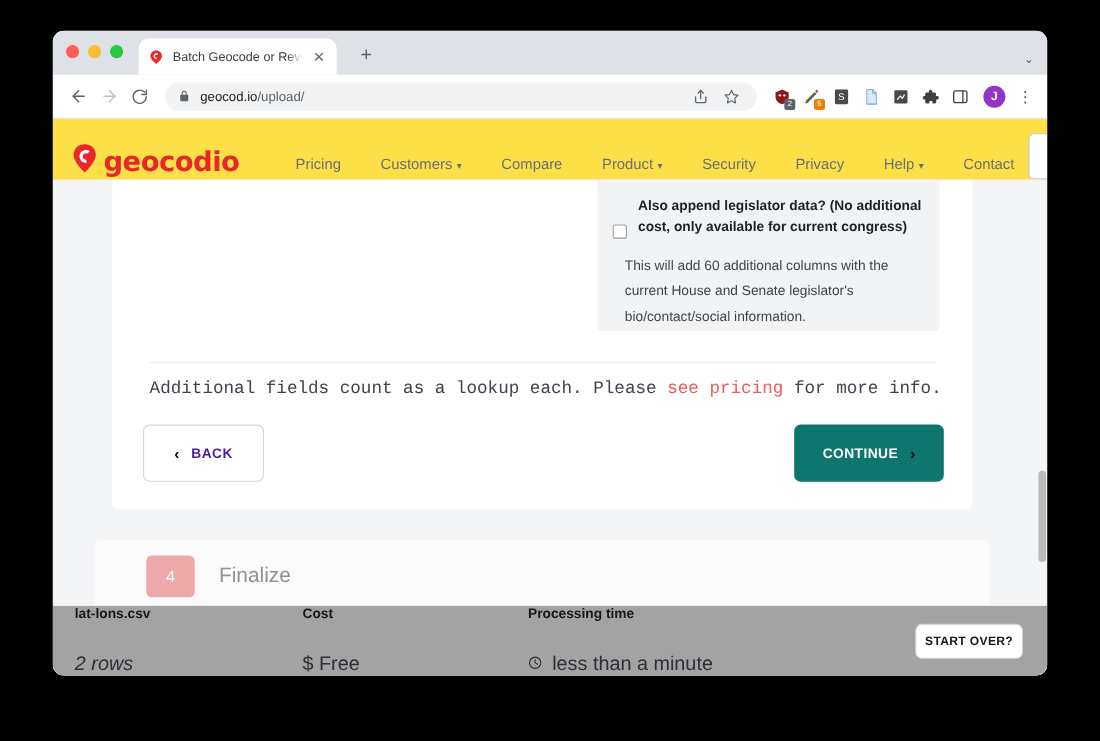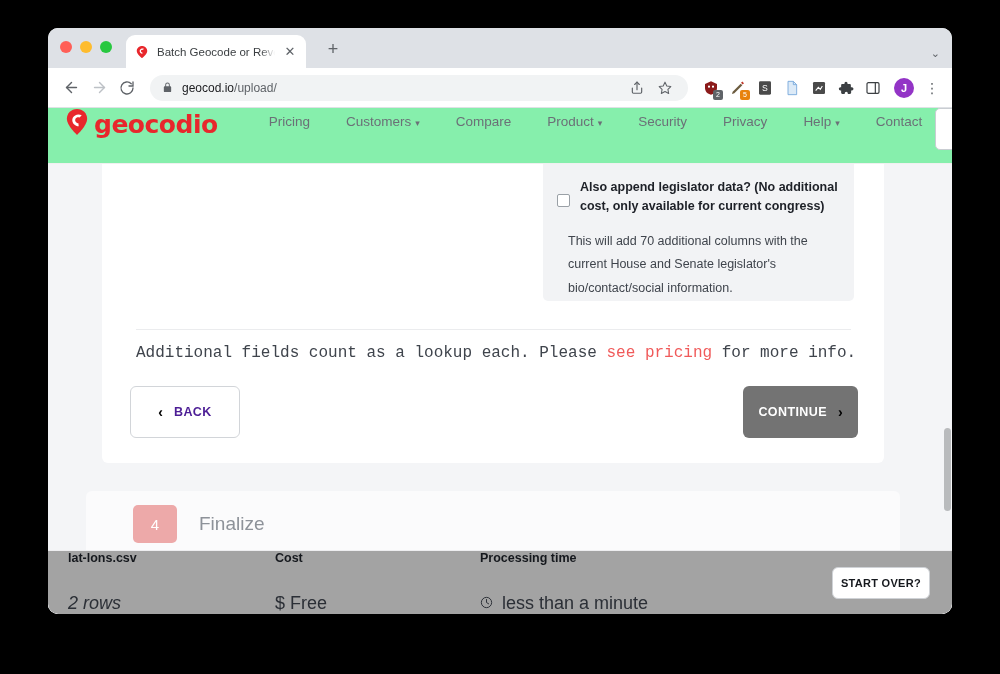--- a/index.html
+++ b/index.html
@@ -177,23 +177,23 @@
   .viewport {
     position: relative;
     height: 506px;
     background: #f4f5f7;
     overflow: hidden;
   }
 
   
   .site-header {
     height: 56px;
-    background: #86efac;
-    display: flex;
-    align-items: flex-start;
+    background: #fde047;
+    display: flex;
+    align-items: flex-end;
     padding: 0 14px 0 14px;
     border-bottom: 1px solid #f0f0f0;
   }
   .logo {
     display: flex; align-items: center; gap: 4px;
     margin-left: 2px;
     cursor: pointer;
   }
   .logo-text {
     font-size: 25px;
@@ -259,21 +259,21 @@
   }
   .legis-panel {
     position: absolute;
     left: 441px; top: 0px;
     width: 311px;
     height: 137px;
     background: #f2f3f5;
     border-radius: 0 0 5px 5px;
     padding: 14px 16px 0 14px;
   }
-  .legis-check-row { display: flex; gap: 10px; align-items: center; }
+  .legis-check-row { display: flex; gap: 10px; align-items: flex-end; }
   .checkbox {
     flex: 0 0 13px;
     width: 13px; height: 13px;
     border: 1px solid #9aa0a6;
     background: #fff;
     border-radius: 2px;
     margin-top: 7px;
     cursor: pointer;
   }
   .legis-label {
@@ -318,22 +318,22 @@
   }
   .btn-back .label {
     font-size: 12.5px;
     font-weight: bold;
     color: #4c1d95;
     letter-spacing: 0.4px;
   }
   .btn-continue {
     position: absolute;
     right: 26px; top: 222px;
-    width: 115px; height: 52px;
-    background: #737373;
+    width: 136px; height: 52px;
+    background: #0f766e;
     border: none;
     border-radius: 6px;
     display: flex; align-items: center; justify-content: center;
     gap: 11px;
     cursor: pointer;
   }
   .btn-continue .label {
     font-size: 12.5px;
     font-weight: bold;
     color: #ffffff;
@@ -600,21 +600,21 @@
 
     <div class="page-body">
 
       <div class="step-card">
 
         <div class="legis-panel">
           <div class="legis-check-row">
             <span class="checkbox"></span>
             <span class="legis-label">Also append legislator data? (No additional cost, only available for current congress)</span>
           </div>
-          <div class="legis-desc">This will add 70 additional columns with the current House and Senate legislator's bio/contact/social information.</div>
+          <div class="legis-desc">This will add 60 additional columns with the current House and Senate legislator's bio/contact/social information.</div>
         </div>
 
         <div class="card-divider"></div>
 
         <div class="additional-note">
           <span>Additional fields count as a lookup each. Please </span><a>see pricing</a><span> for more info.</span>
         </div>
 
         <button class="btn-back">
           <span class="chev">‹</span>

